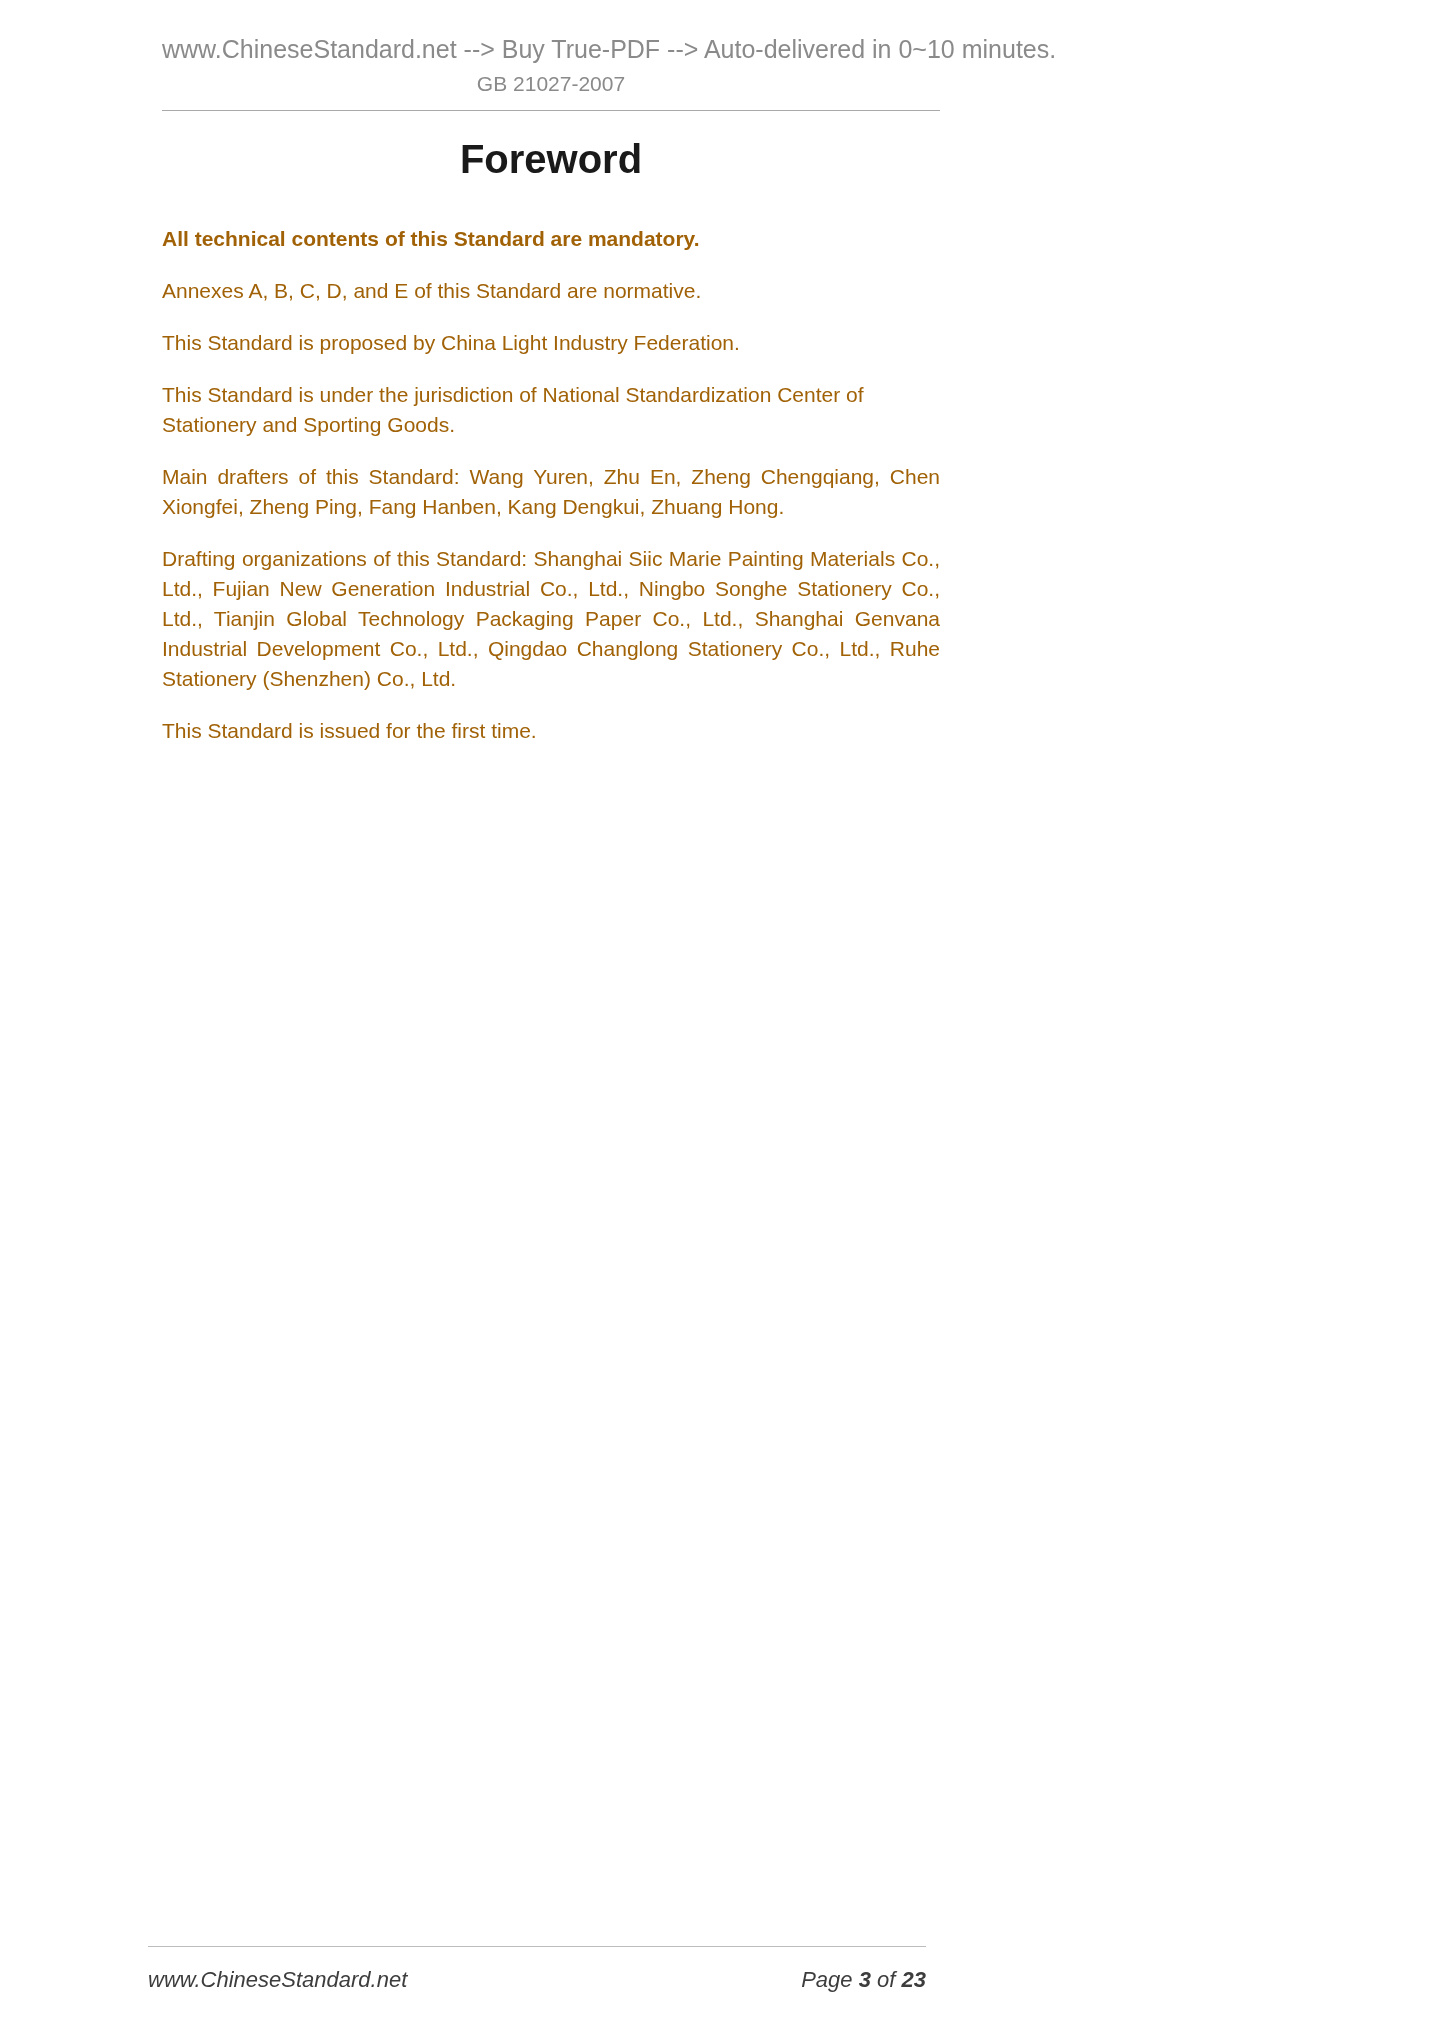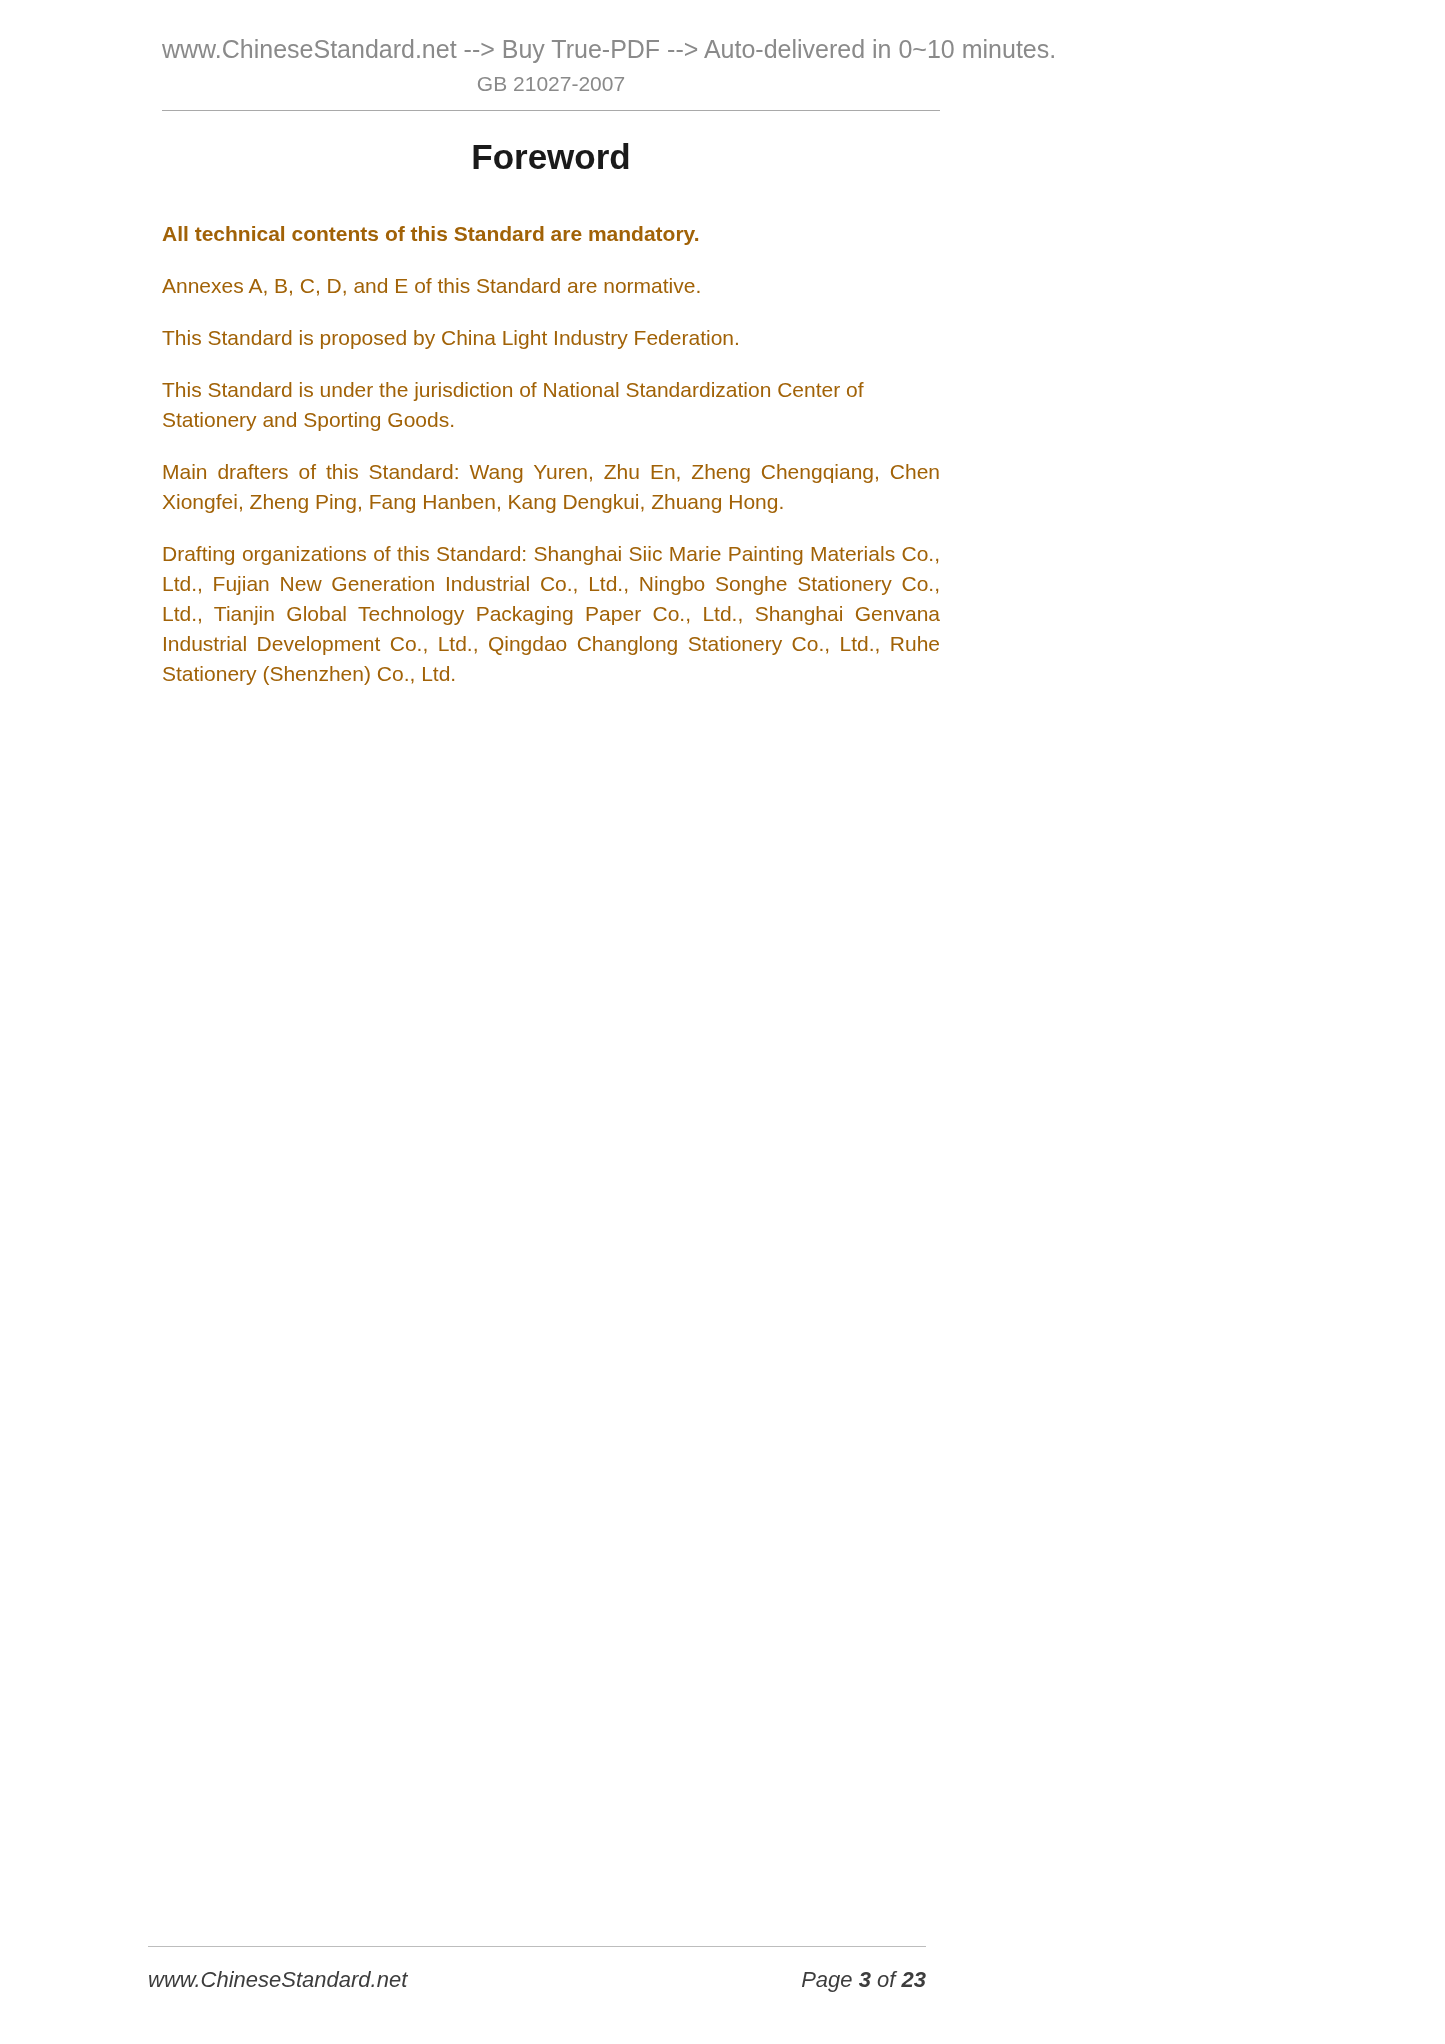--- a/index.html
+++ b/index.html
@@ -35,21 +35,21 @@
     margin-top: 8px;
   }
   .rule {
     border: none;
     border-top: 1px solid #a9a9a9;
     margin-top: 14px;
   }
 
   .title {
     text-align: center;
-    font-size: 35px;
+    font-size: 40px;
     font-weight: bold;
     color: #1a1a1a;
     margin-top: 26px;
     margin-bottom: 42px;
   }
 
   p.body {
     font-size: 21px;
     line-height: 30px;
     margin-bottom: 22px;
@@ -98,20 +98,21 @@
     <p class="body">Annexes A, B, C, D, and E of this Standard are normative.</p>
 
     <p class="body">This Standard is proposed by China Light Industry Federation.</p>
 
     <p class="body">This Standard is under the jurisdiction of National Standardization Center of Stationery and Sporting Goods.</p>
 
     <p class="body justify">Main drafters of this Standard: Wang Yuren, Zhu En, Zheng Chengqiang, Chen Xiongfei, Zheng Ping, Fang Hanben, Kang Dengkui, Zhuang Hong.</p>
 
     <p class="body justify">Drafting organizations of this Standard: Shanghai Siic Marie Painting Materials Co., Ltd., Fujian New Generation Industrial Co., Ltd., Ningbo Songhe Stationery Co., Ltd., Tianjin Global Technology Packaging Paper Co., Ltd., Shanghai Genvana Industrial Development Co., Ltd., Qingdao Changlong Stationery Co., Ltd., Ruhe Stationery (Shenzhen) Co., Ltd.</p>
 
+    <p class="body">This Standard is issued for the first time.</p>
 
   </div>
 
   <div class="footer">
     <hr class="footer-rule">
     <div class="footer-row">
       <span>www.ChineseStandard.net</span>
       <span>
         <span>Page </span><span class="bold">3</span><span> of </span><span class="bold">23</span>
       </span>

